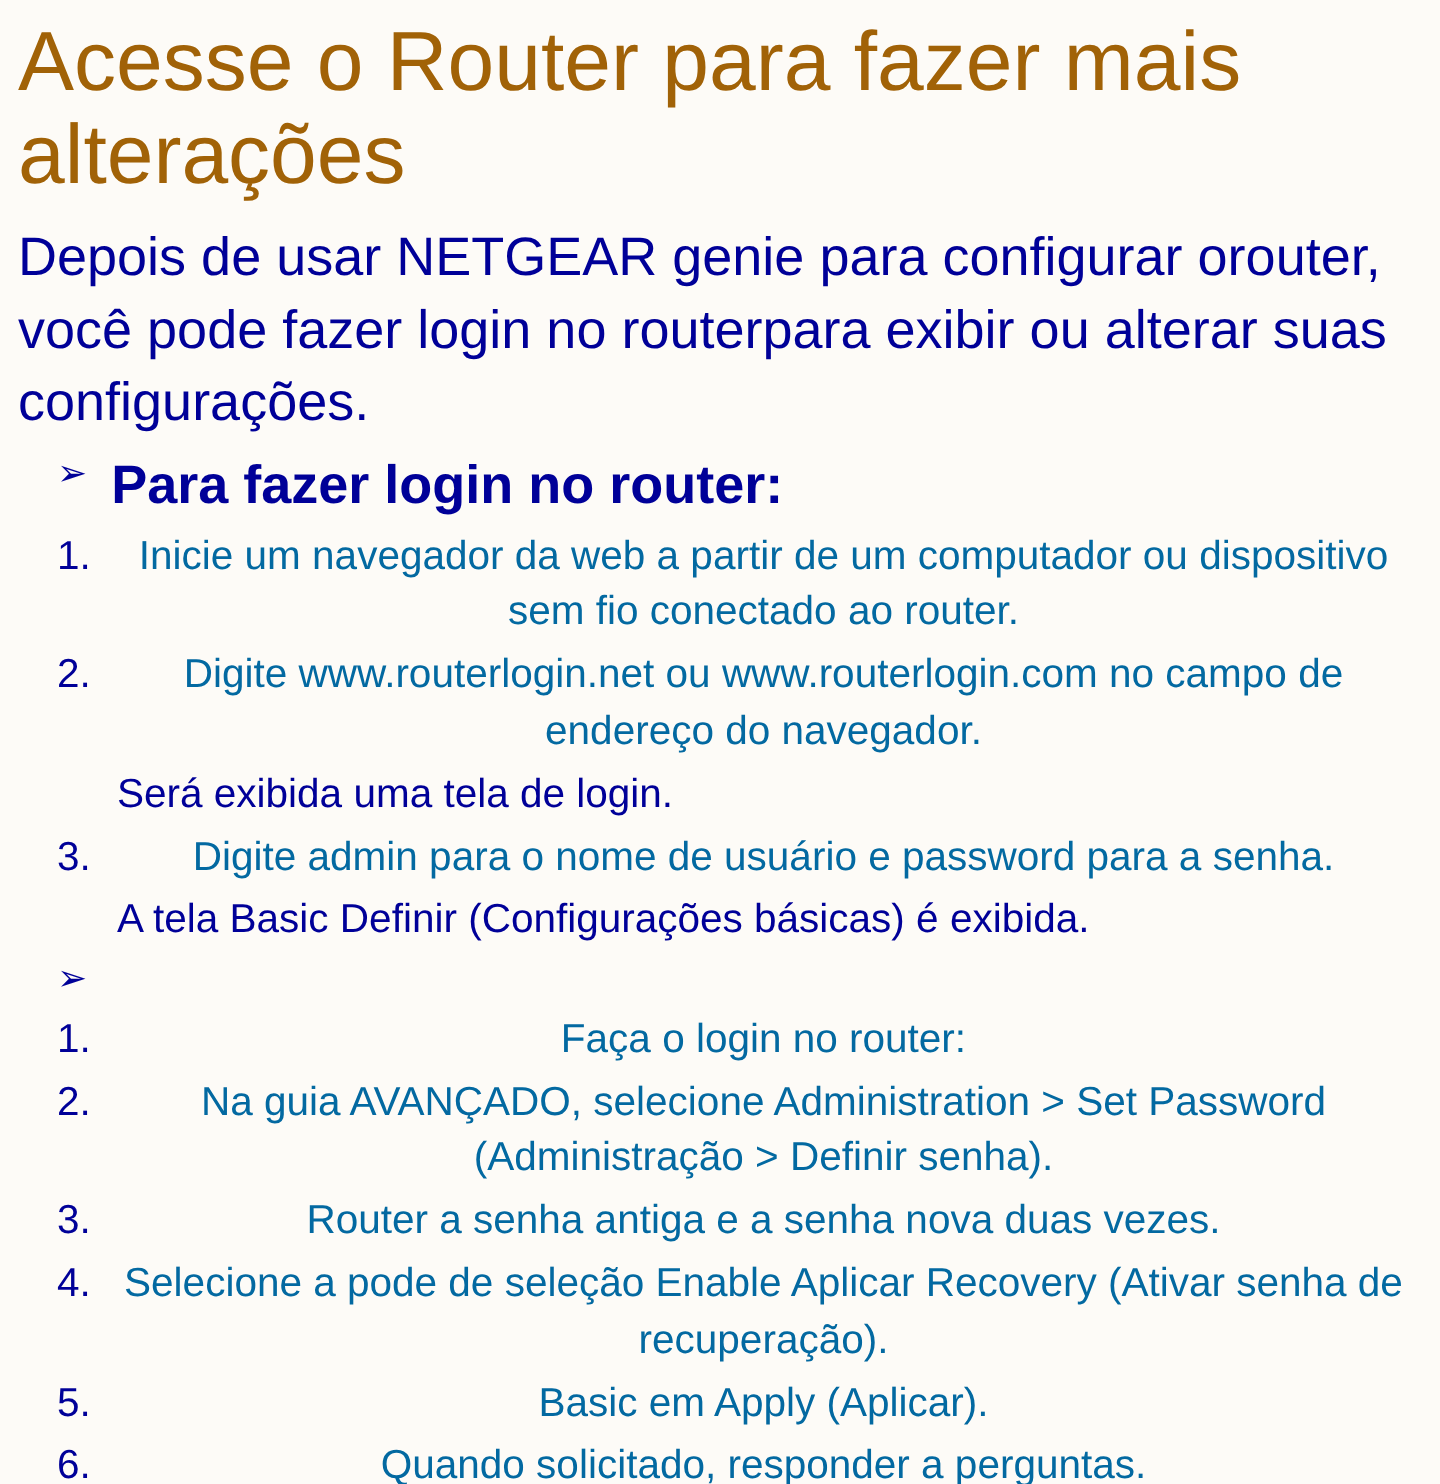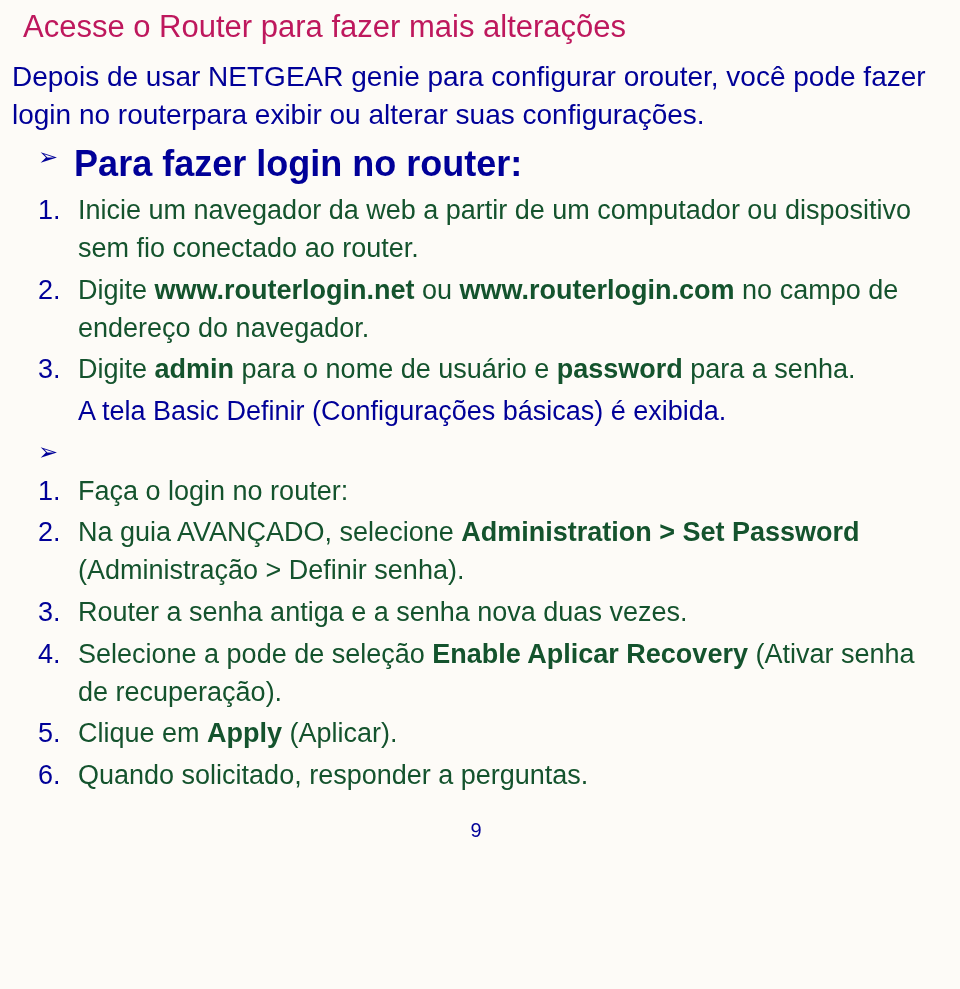--- a/index.html
+++ b/index.html
@@ -7,29 +7,29 @@
     padding: 0;
     width: 960px;
     background: #fdfbf7;
     font-family: Arial, Helvetica, sans-serif;
     color: #000098;
   }
   .page {
     padding: 10px 20px 20px 12px;
   }
   .title {
-    font-size: 31px;
+    font-size: 56px;
     font-weight: 500;
-    color: #be185d;
-    margin: 0 0 14px 11px;
+    color: #a16207;
+    margin: 0 0 14px 0;
     line-height: 1.1;
     font-family: "Century Gothic", "Futura", Arial, sans-serif;
   }
   .intro {
-    font-size: 28px;
+    font-size: 36px;
     line-height: 1.35;
     margin: 0 0 6px 0;
     color: #000098;
   }
   .section {
     margin-top: 4px;
   }
   .arrow-line {
     display: flex;
     align-items: flex-start;
@@ -54,37 +54,38 @@
     list-style: none;
     counter-reset: step;
   }
   ol.steps > li {
     counter-increment: step;
     position: relative;
     padding-left: 40px;
     font-size: 27px;
     line-height: 1.4;
     margin: 2px 0 4px 0;
-    color: #14532d;
+    color: #0369a1;
+    text-align: center;
   }
   ol.steps > li::before {
     content: counter(step) ".";
     position: absolute;
     left: 0;
     top: 0;
     font-size: 27px;
     color: #000098;
   }
   .sub {
     font-size: 27px;
     line-height: 1.4;
     margin: 2px 0 4px 66px;
     color: #000098;
   }
-  .b { font-weight: bold; }
+  .b { font-weight: normal; }
   .pagenum {
     text-align: center;
     font-size: 20px;
     color: #000098;
     margin-top: 24px;
   }
 </style>
 </head>
 <body>
 
@@ -98,20 +99,21 @@
     <div class="arrow-line">
       <span class="arrow-icon">➢</span>
       <span class="arrow-text">Para fazer login no router:</span>
     </div>
     <ol class="steps">
       <li><span>Inicie um navegador da web a partir de um computador ou dispositivo sem fio conectado ao router.</span></li>
       <li>
         <span>Digite </span><span class="b">www.routerlogin.net</span><span> ou </span><span class="b">www.routerlogin.com</span><span> no campo de endereço do navegador.</span>
       </li>
     </ol>
+    <div class="sub">Será exibida uma tela de login.</div>
     <ol class="steps" start="3" style="counter-reset: step 2;">
       <li>
         <span>Digite </span><span class="b">admin</span><span> para o nome de usuário e </span><span class="b">password</span><span> para a senha.</span>
       </li>
     </ol>
     <div class="sub">A tela Basic Definir (Configurações básicas) é exibida.</div>
   </div>
 
   <div class="section">
     <div class="arrow-line">
@@ -120,21 +122,21 @@
     <ol class="steps">
       <li><span>Faça o login no router:</span></li>
       <li>
         <span>Na guia AVANÇADO, selecione </span><span class="b">Administration &gt; Set Password</span><span> (Administração &gt; Definir senha).</span>
       </li>
       <li><span>Router a senha antiga e a senha nova duas vezes.</span></li>
       <li>
         <span>Selecione a pode de seleção </span><span class="b">Enable Aplicar Recovery</span><span> (Ativar senha de recuperação).</span>
       </li>
       <li>
-        <span>Clique em </span><span class="b">Apply</span><span> (Aplicar).</span>
+        <span>Basic em </span><span class="b">Apply</span><span> (Aplicar).</span>
       </li>
       <li><span>Quando solicitado, responder a perguntas.</span></li>
     </ol>
   </div>
 
   <div class="pagenum">9</div>
 
 </div>
 
 </body></html>

